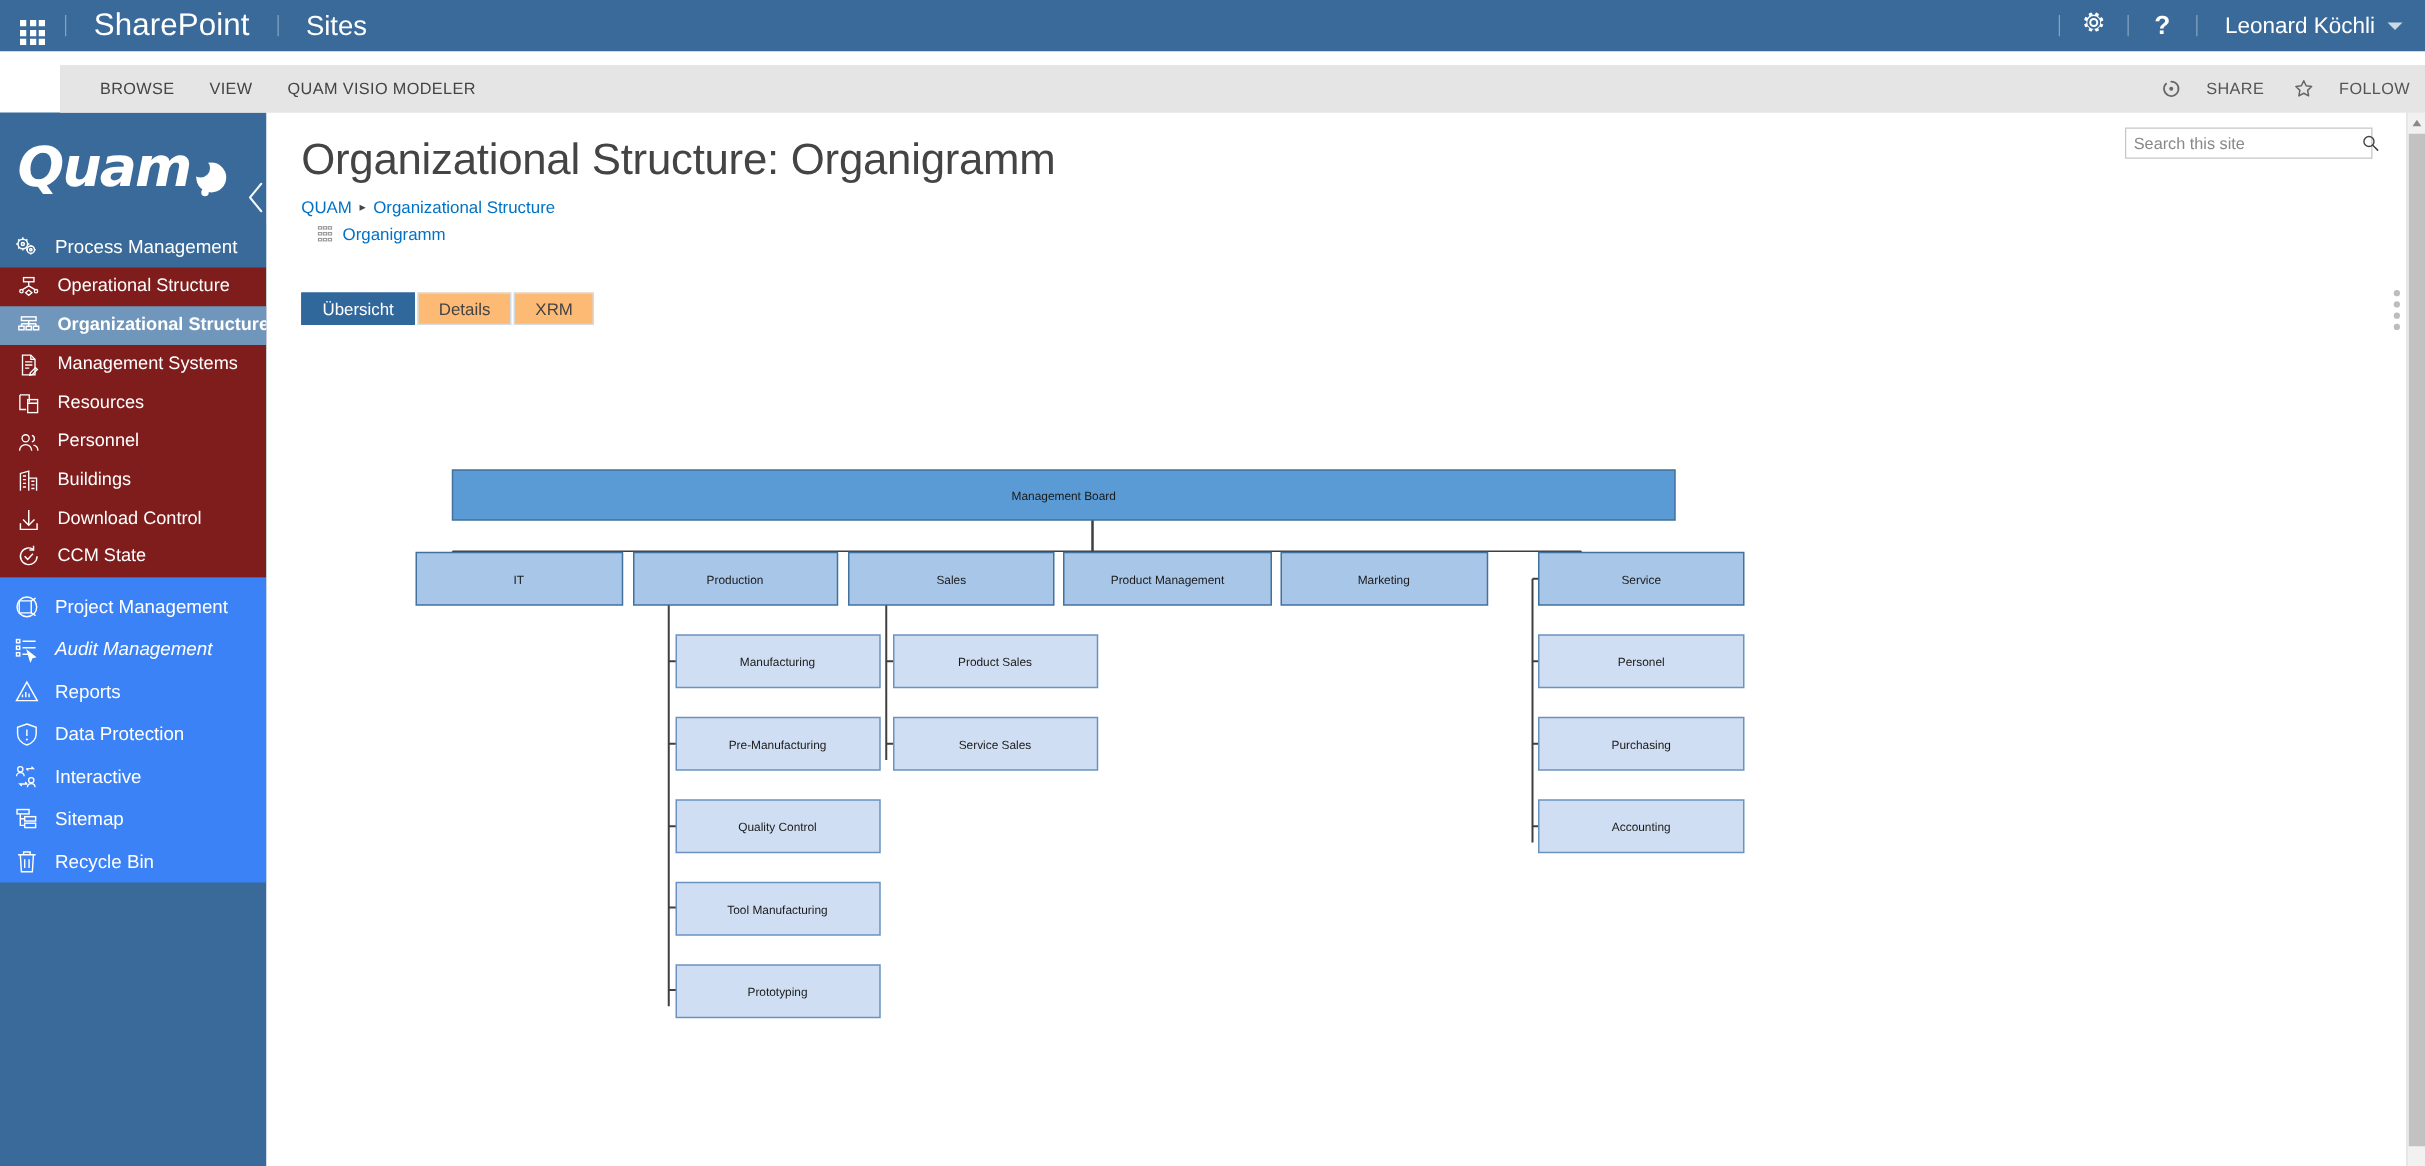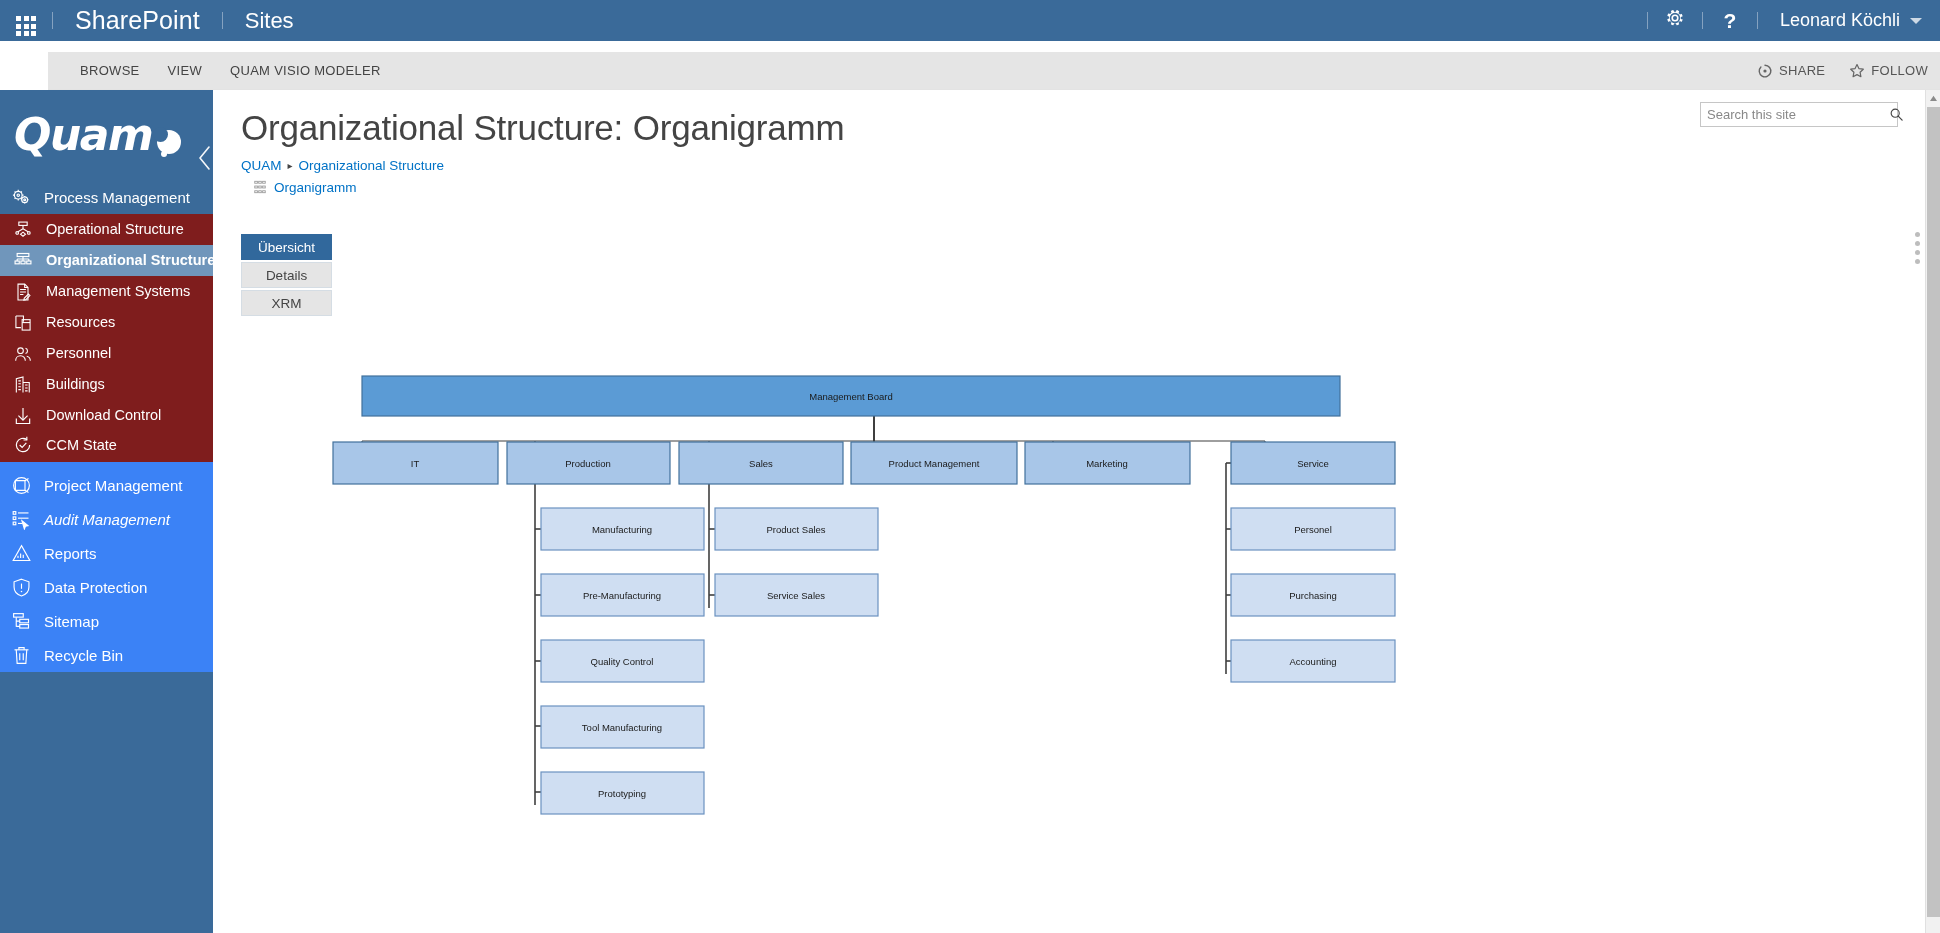--- a/index.html
+++ b/index.html
@@ -74,21 +74,21 @@
   .ribbon-tabs { display: flex; align-items: center; padding-left: 18px; gap: 0; }
   .ribbon-tab {
     font-size: 13px; color: #444; letter-spacing: .3px;
     padding: 8px 14px; cursor: pointer; white-space: nowrap;
   }
   .ribbon-right {
     margin-left: auto; display: flex; align-items: center;
     gap: 0; padding-right: 14px; color: #555;
   }
   .ribbon-act {
-    display: flex; align-items: center; gap: 6px;
+    display: flex; align-items: center; gap: 20px;
     font-size: 13px; padding: 6px 12px; cursor: pointer;
     letter-spacing: .3px; white-space: nowrap;
   }
   .ico-sm { width: 16px; height: 16px; display: inline-block; flex: none; }
 
   
   .leftnav {
     position: absolute; top: 90px; left: 0;
     width: 213px; height: 843px;
     background: #3a6a99;
@@ -181,27 +181,27 @@
   .bc-link { color: #0072c6; cursor: pointer; text-decoration: none; }
   .bc-sep { color: #444; font-size: 10px; }
   .bc-row2 {
     position: absolute; left: 40px; top: 90px;
     font-size: 13.5px; color: #0072c6;
     display: flex; align-items: flex-start; gap: 7px;
   }
 
   .tabbar {
     position: absolute; left: 28px; top: 144px;
-    display: flex; gap: 2px; flex-direction: column;
+    display: flex; gap: 2px;
   }
   .tab {
     height: 26px; padding: 0 16px;
     display: flex; align-items: center; justify-content: center;
     font-size: 13.5px; color: #444; cursor: pointer;
-    background: #e5e5e5; border: 1px solid #d5dde4;
+    background: #fdba74; border: 1px solid #d5dde4;
     white-space: nowrap;
   }
   .tab.active {
     background: #31689c; color: #ffffff; border-color: #31689c;
   }
 
   
   .chartcanvas {
     position: absolute; left: 0; top: 188px;
     width: 1712px; height: 655px;
@@ -471,20 +471,33 @@
     </div>
     <div class="nav-item lvl1" style="height:34px;">
       <span class="nav-ico">
         <svg width="21" height="21" viewBox="0 0 24 24" fill="none" stroke="#fff" stroke-width="1.3">
           <path d="M12 2.5 20.5 5.5v6c0 5-3.7 8.8-8.5 10.2C7.2 20.3 3.5 16.5 3.5 11.5v-6z"></path>
           <path d="M12 7.5v6"></path>
             <circle cx="12" cy="16.6" r=".9" fill="#fff" stroke="none"></circle>
         </svg>
       </span>
       <span class="nav-label">Data Protection</span>
+    </div>
+    <div class="nav-item lvl1" style="height:34px;">
+      <span class="nav-ico">
+        <svg width="21" height="21" viewBox="0 0 24 24" fill="none" stroke="#fff" stroke-width="1.2">
+          <circle cx="6" cy="5" r="2.4"></circle>
+            <path d="M2.5 11.5c0-2 1.6-3.4 3.5-3.4s3.5 1.4 3.5 3.4"></path>
+          <circle cx="16" cy="15" r="2.4"></circle>
+            <path d="M12.5 21.5c0-2 1.6-3.4 3.5-3.4s3.5 1.4 3.5 3.4"></path>
+          <path d="M11.5 4.5h6.5l-1.8-1.8M11.5 4.5l1.8 1.8"></path>
+          <path d="M12.2 18.5H5.5l1.8 1.8M12.2 18.5l-1.8-1.8"></path>
+        </svg>
+      </span>
+      <span class="nav-label">Interactive</span>
     </div>
     <div class="nav-item lvl1" style="height:34px;">
       <span class="nav-ico">
         <svg width="21" height="21" viewBox="0 0 24 24" fill="none" stroke="#fff" stroke-width="1.3">
           <rect x="3" y="3" width="11" height="4"></rect>
           <path d="M6 7v11M6 11.5h4M6 17.5h4"></path>
           <rect x="10" y="9.5" width="10" height="4"></rect>
           <rect x="10" y="15.5" width="10" height="4"></rect>
         </svg>
       </span>

